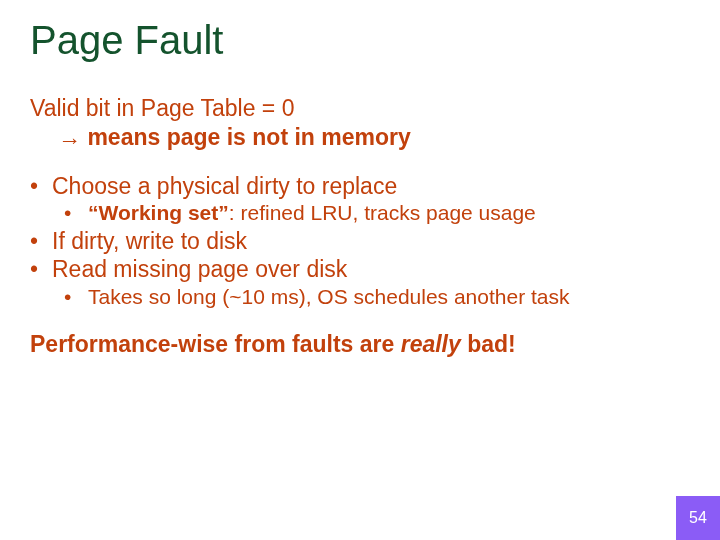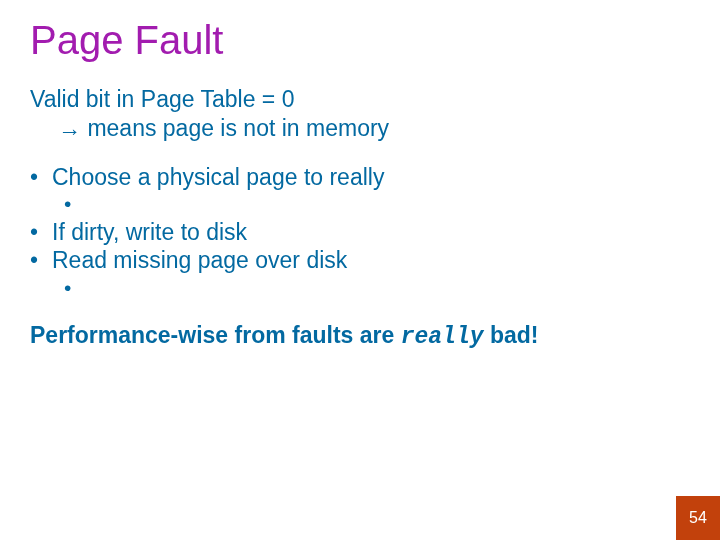--- a/index.html
+++ b/index.html
@@ -12,49 +12,49 @@
     overflow: hidden;
   }
   .slide {
     width: 100%;
     height: 100%;
     padding: 18px 30px 0 30px;
     position: relative;
   }
   .title {
     font-size: 40px;
-    color: #a21caf;
+    color: #14532d;
     font-weight: 400;
-    margin-bottom: 22px;
+    margin-bottom: 31px;
   }
   .body-block {
-    color: #0369a1;
+    color: #c2410c;
     font-size: 23px;
     line-height: 1.25;
     margin-bottom: 20px;
   }
-  .indent1 { padding-left: 28px; }
+  .indent1 { padding-left: 28px; font-weight: bold; }
   .arrow { font-family: Arial; }
   .bold { font-weight: bold; }
-  .italic { font-style: italic; font-family: Liberation Mono, monospace; }
+  .italic { font-style: italic; }
   .bullet-line { display: flex; }
   .bullet-line .dot { width: 22px; flex-shrink: 0; }
   .sub-bullet {
     font-size: 21px;
     display: flex;
     padding-left: 34px;
   }
   .sub-bullet .dot { width: 24px; flex-shrink: 0; }
   .page-num {
     position: absolute;
     bottom: 0;
     right: 0;
     width: 44px;
     height: 44px;
-    background: #c2410c;
+    background: #8b5cf6;
     color: #ffffff;
     font-size: 16px;
     display: flex;
     align-items: center;
     justify-content: center;
   }
 </style>
 </head>
 <body>
 
@@ -65,35 +65,39 @@
   <div class="body-block">
     <div>Valid bit in Page Table = 0</div>
     <div class="indent1">
       <span class="arrow">→</span><span> means page is not in memory</span>
     </div>
   </div>
 
   <div class="body-block">
     <div class="bullet-line">
       <span class="dot">•</span>
-      <span>Choose a physical page to really</span>
+      <span>Choose a physical dirty to replace</span>
     </div>
     <div class="sub-bullet">
       <span class="dot">•</span>
+      <span>
+        <span class="bold">“</span><span class="bold">Working set</span><span class="bold">”</span><span>: refined LRU, tracks page usage</span>
+      </span>
     </div>
     <div class="bullet-line">
       <span class="dot">•</span>
       <span>If dirty, write to disk</span>
     </div>
     <div class="bullet-line">
       <span class="dot">•</span>
       <span>Read missing page over disk</span>
     </div>
     <div class="sub-bullet">
       <span class="dot">•</span>
+      <span>Takes so long (~10 ms), OS schedules another task</span>
     </div>
   </div>
 
   <div class="body-block">
     <span class="bold">Performance-wise from faults are </span><span class="bold italic">really</span><span class="bold"> bad!</span>
   </div>
 
   <div class="page-num">
     <span>54</span>
   </div>

